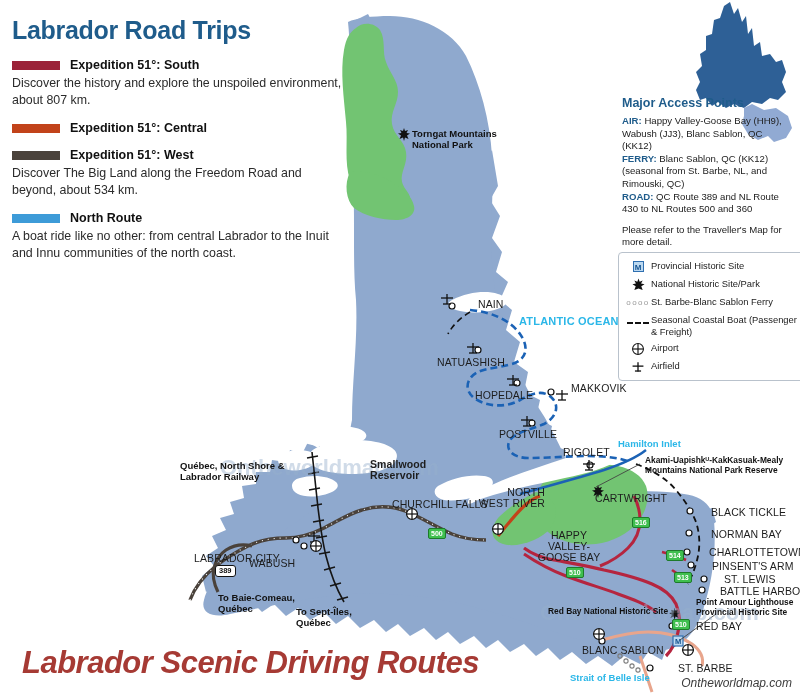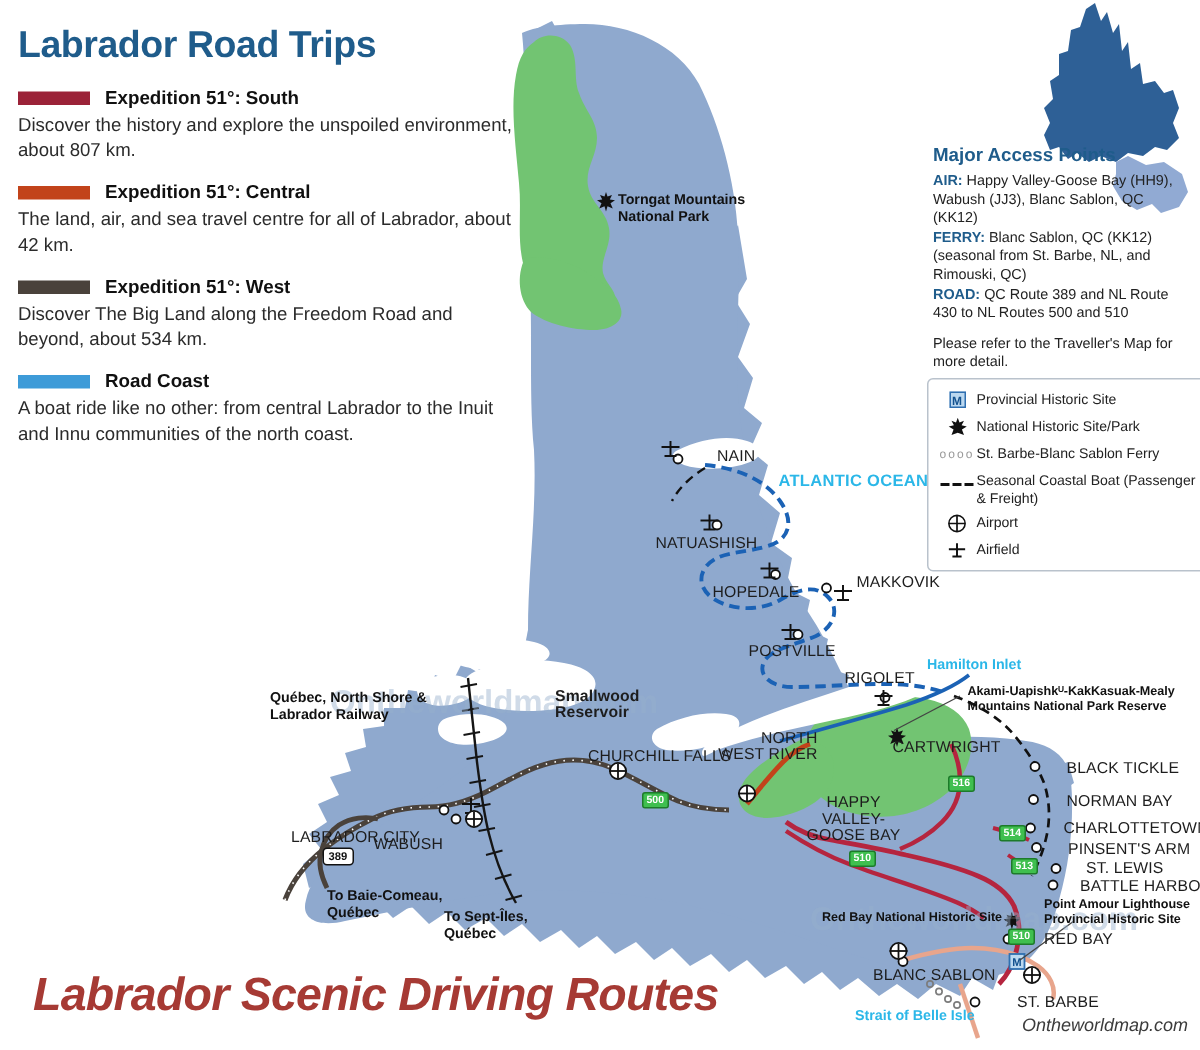--- a/index.html
+++ b/index.html
@@ -357,48 +357,47 @@
         <span class="swatch" style="background:#9B2238"></span>
         <span class="route-name">Expedition 51°: South</span>
       </div>
       <div class="route-desc">Discover the history and explore the unspoiled environment, about 807 km.</div>
     </div>
     <div class="route-item">
       <div class="route-head">
         <span class="swatch" style="background:#C2431A"></span>
         <span class="route-name">Expedition 51°: Central</span>
       </div>
-      <div class="route-desc">The land, air, and sea travel centre for all of Labrador, about 42 km.</div>
     </div>
     <div class="route-item">
       <div class="route-head">
         <span class="swatch" style="background:#4A423B"></span>
         <span class="route-name">Expedition 51°: West</span>
       </div>
       <div class="route-desc">Discover The Big Land along the Freedom Road and beyond, about 534 km.</div>
     </div>
     <div class="route-item">
       <div class="route-head">
         <span class="swatch" style="background:#3D9BD8"></span>
-        <span class="route-name">Road Coast</span>
+        <span class="route-name">North Route</span>
       </div>
       <div class="route-desc">A boat ride like no other: from central Labrador to the Inuit and Innu communities of the north coast.</div>
     </div>
   </div>
 
   <div id="access">
     <div class="access-title">Major Access Points</div>
     <div class="access-line">
       <b>AIR:</b><span> Happy Valley-Goose Bay (HH9), Wabush (JJ3), Blanc Sablon, QC (KK12)</span>
     </div>
     <div class="access-line">
       <b>FERRY:</b><span> Blanc Sablon, QC (KK12) (seasonal from St. Barbe, NL, and Rimouski, QC)</span>
     </div>
     <div class="access-line">
-      <b>ROAD:</b><span> QC Route 389 and NL Route 430 to NL Routes 500 and 510</span>
+      <b>ROAD:</b><span> QC Route 389 and NL Route 430 to NL Routes 500 and 360</span>
     </div>
     <div class="access-note">Please refer to the Traveller's Map for more detail.</div>
   </div>
 
   <div id="symbols">
     <div class="sym-row">
       <span class="sym-ico">
         <span class="m-box">M</span>
       </span>
       <span class="sym-label">Provincial Historic Site</span>

